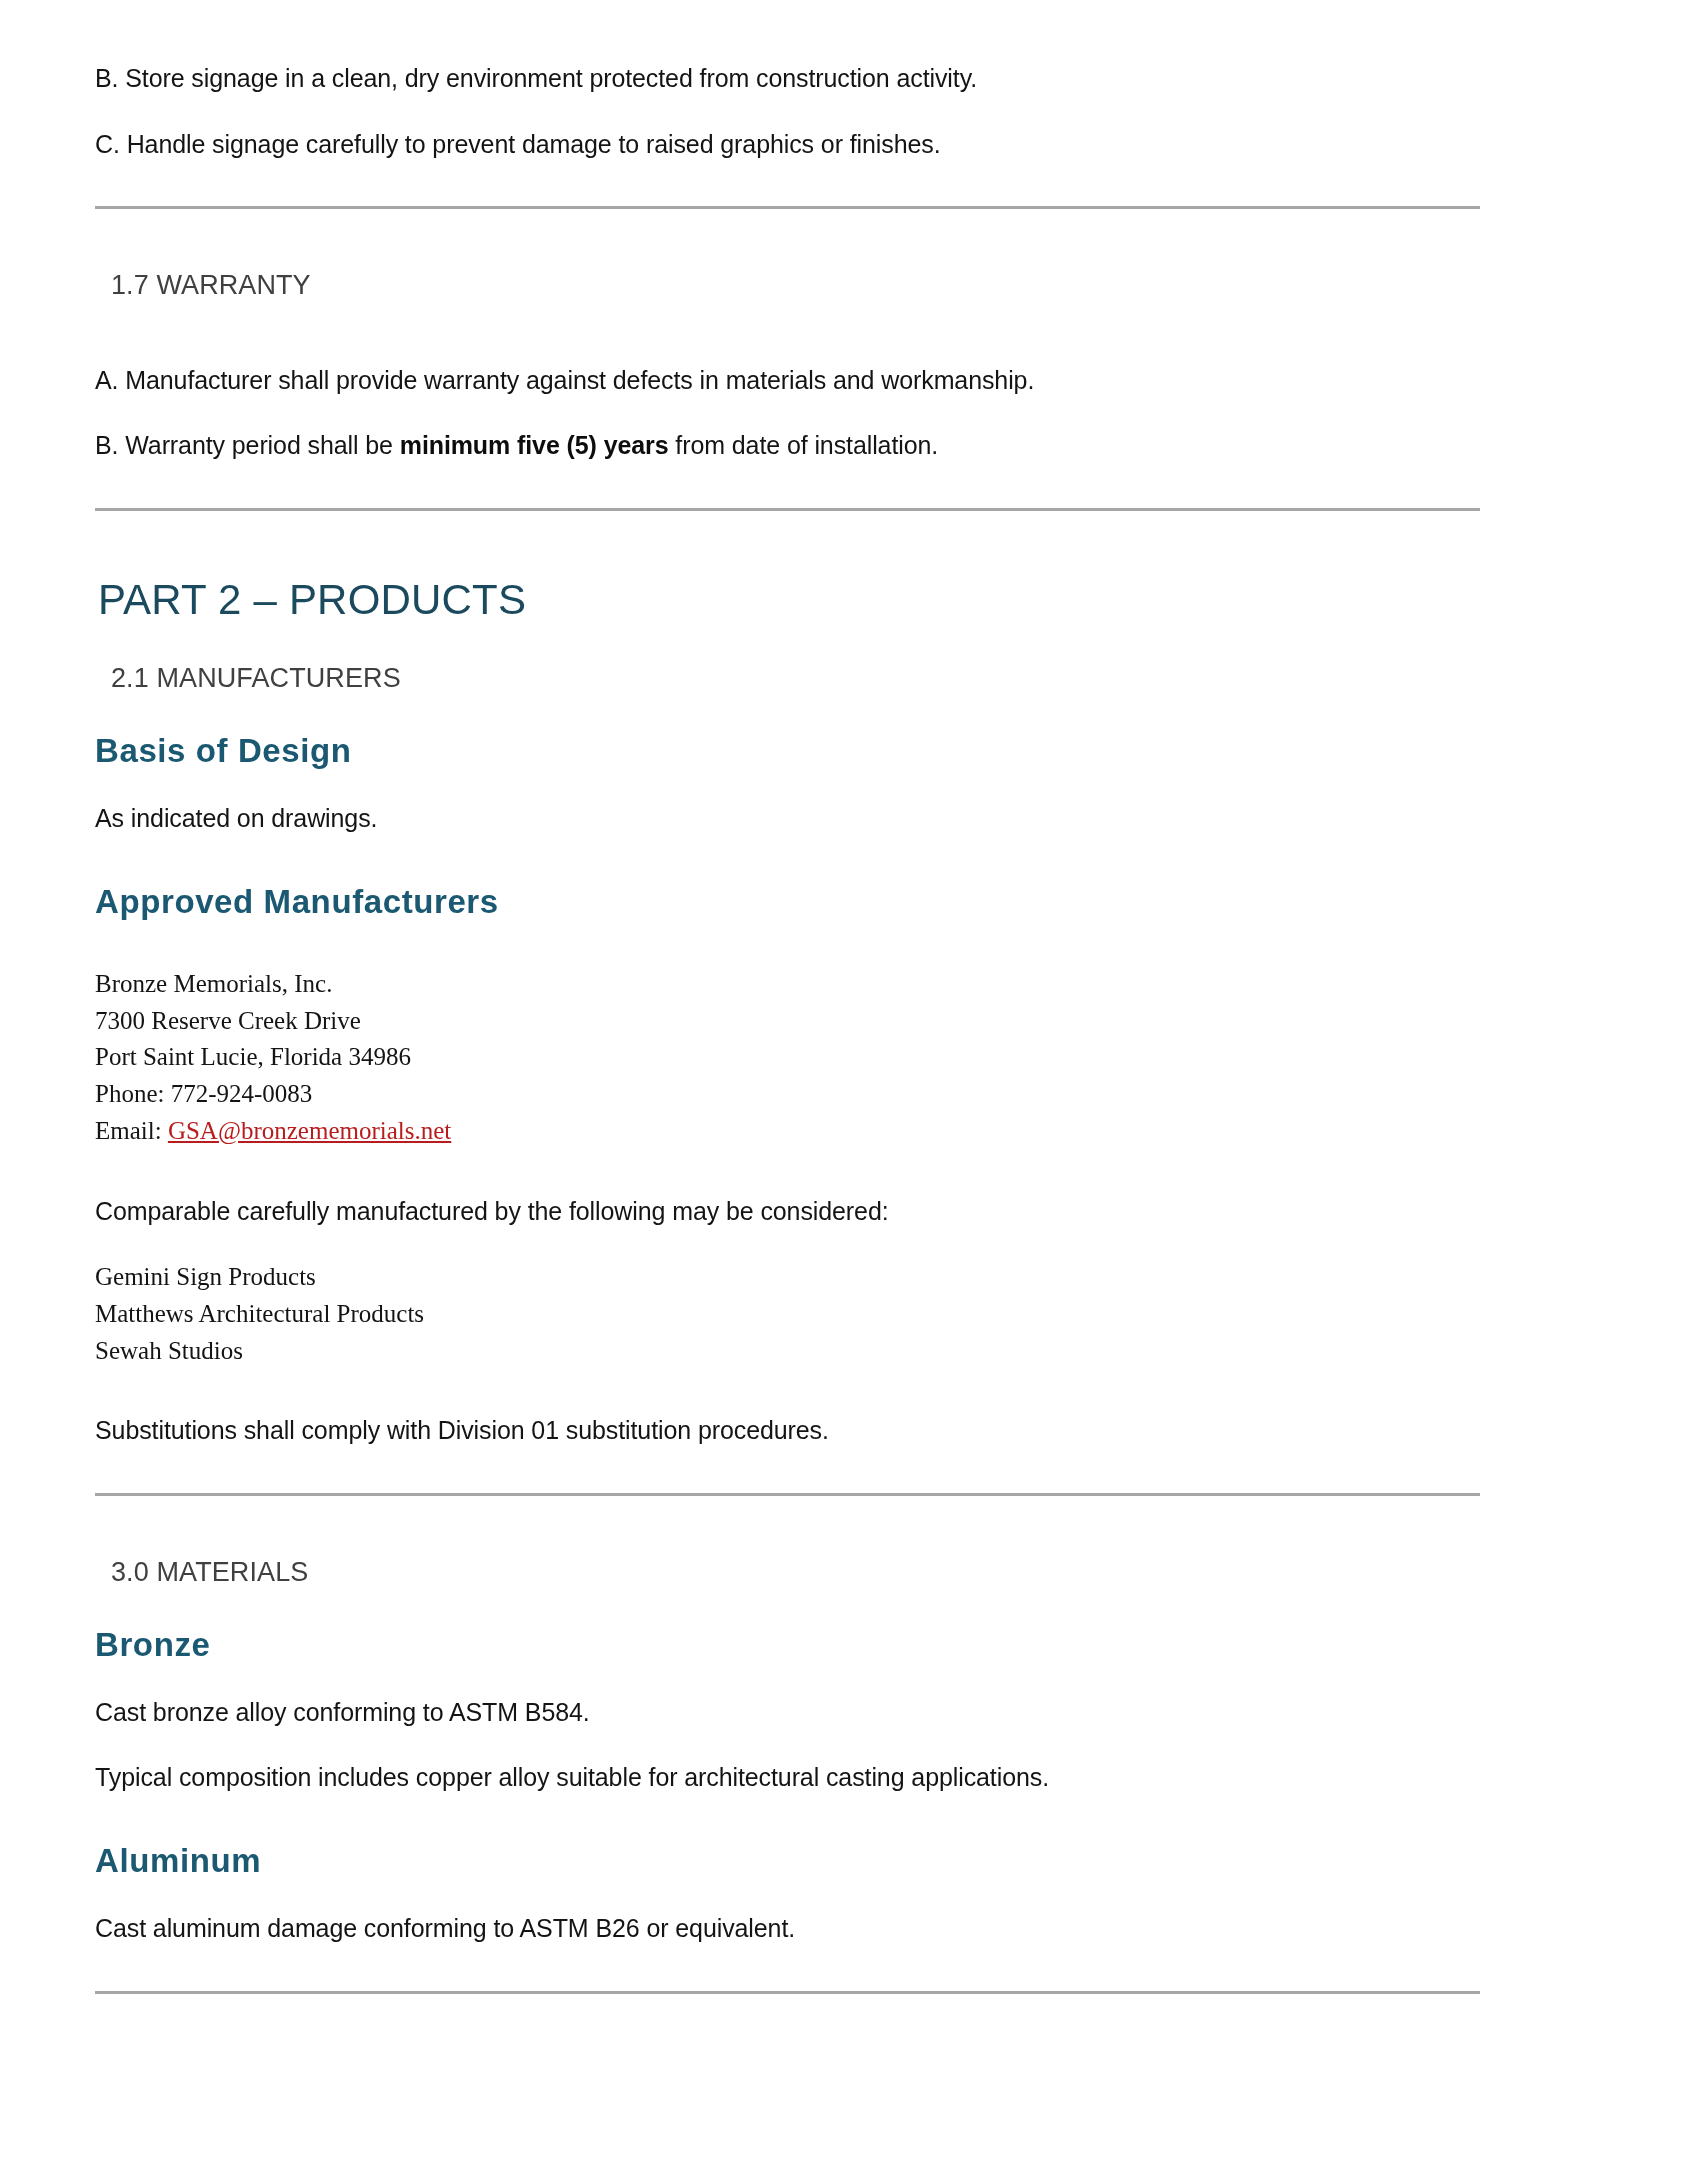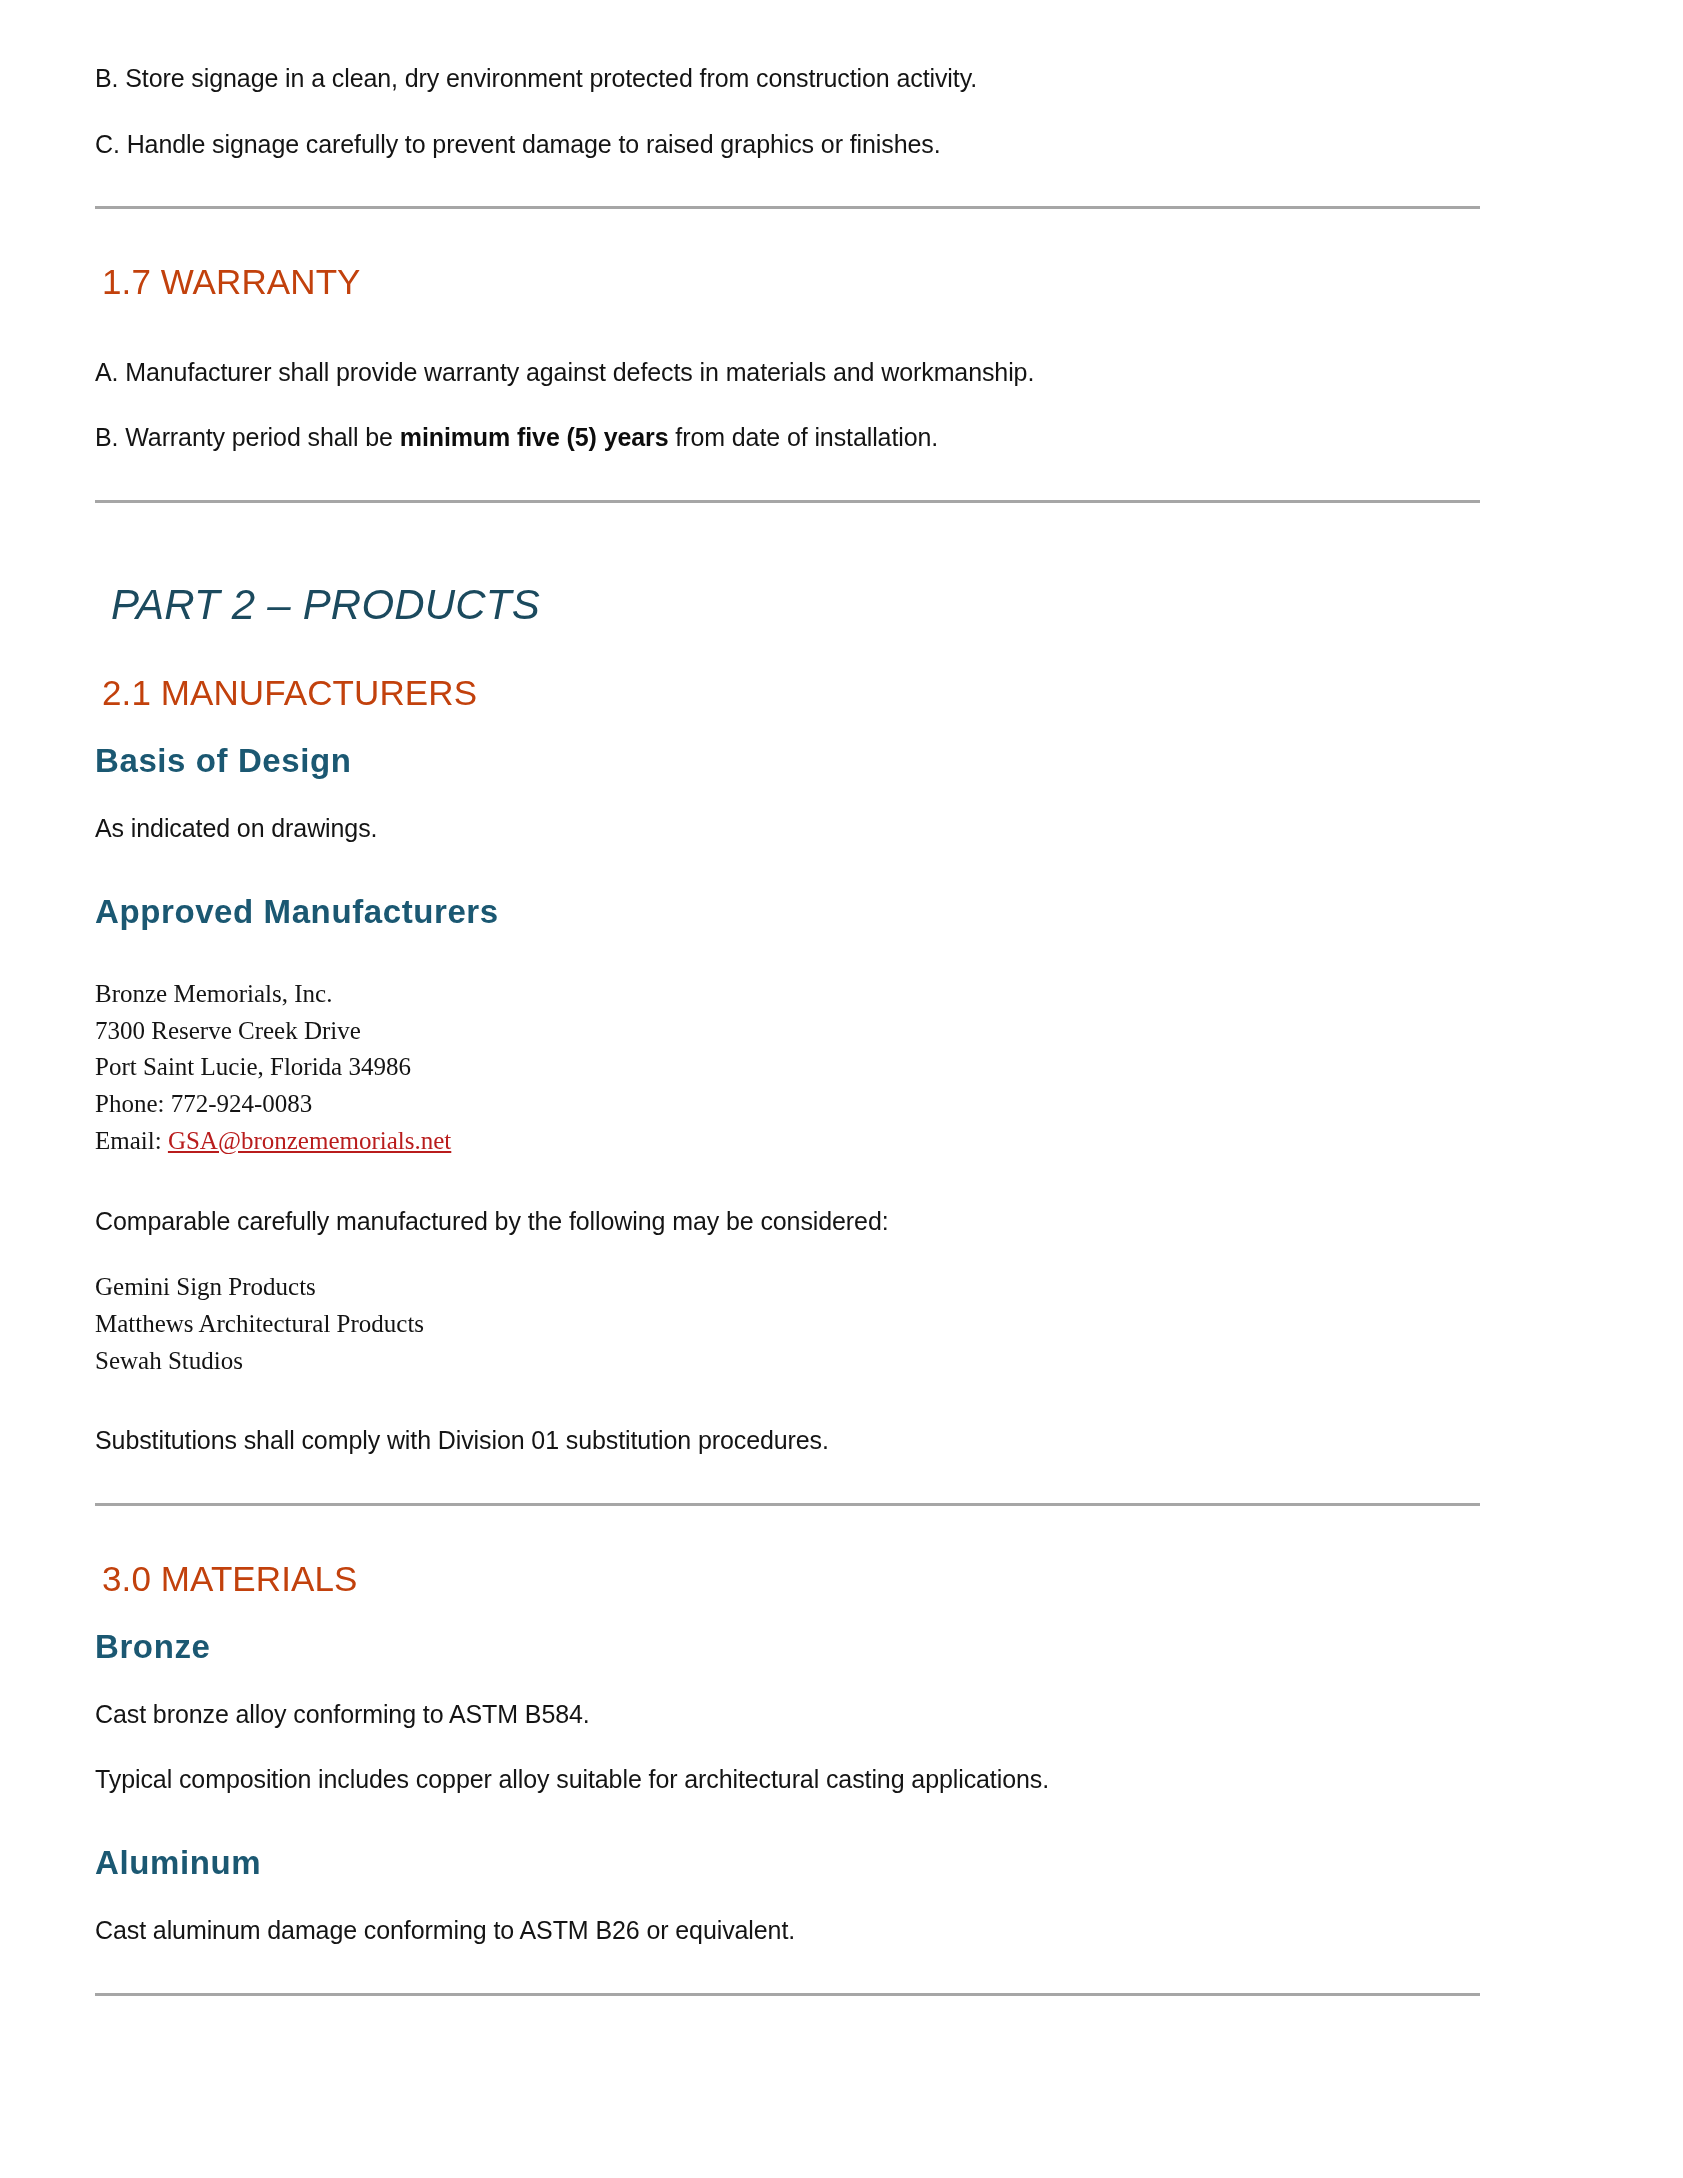--- a/index.html
+++ b/index.html
@@ -55,30 +55,29 @@
     margin: 0;
     border: 0;
   }
 
   
   .h-part {
     font-size: 42px;
     line-height: 1.2;
     color: #1b4a5e;
     font-weight: 400;
+    margin: 3px;
+    letter-spacing: 0.2px;
+  }
+  .h-section {
+    font-size: 27px;
+    line-height: 1.25;
+    color: #404040;
+    font-weight: 400;
     margin: 16px;
-    letter-spacing: 0.2px;
-    font-style: italic;
-  }
-  .h-section {
-    font-size: 35px;
-    line-height: 1.25;
-    color: #c2410c;
-    font-weight: 400;
-    margin: 7px;
     letter-spacing: 0.1px;
   }
   .h-sub {
     font-size: 33px;
     line-height: 1.25;
     color: #1b5872;
     font-weight: 700;
     margin: 0;
     letter-spacing: 0.6px;
   }

